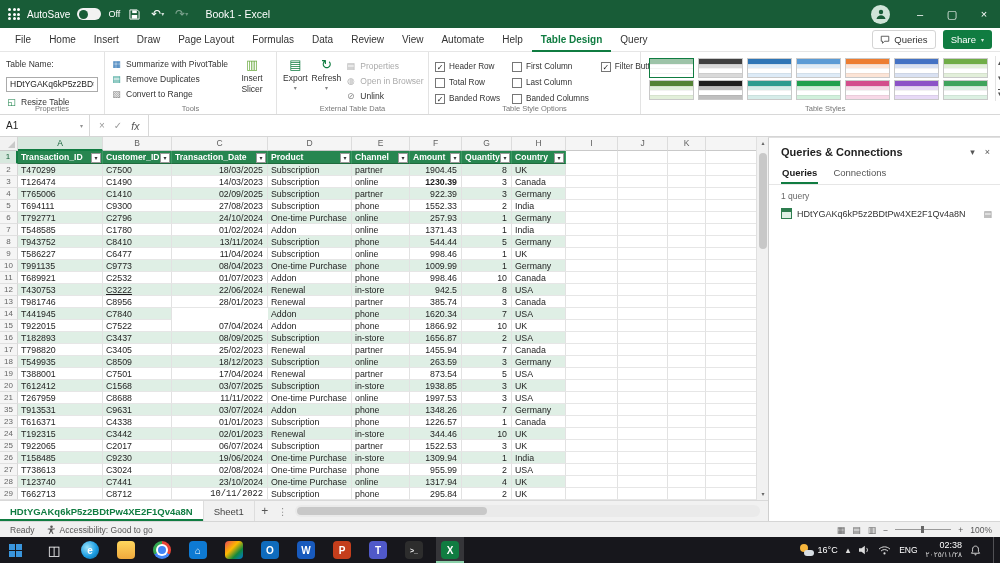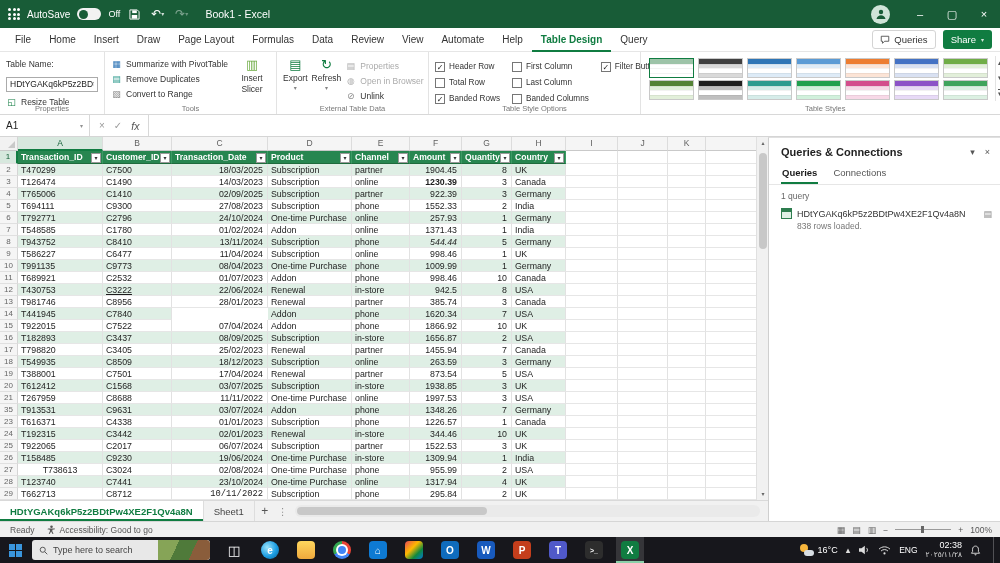--- a/index.html
+++ b/index.html
@@ -597,21 +597,21 @@
           <div class="cell" data-name="cell-K7" style="width: 38px;"></div>
           <div class="rowfill" data-name="row-filler"></div>
         </div>
         <div class="grow band" data-name="table-row">
           <div class="rn" data-name="row-header-8">8</div>
           <div class="cell tbl" data-name="cell-A8" style="width: 85px;">T943752</div>
           <div class="cell tbl" data-name="cell-B8" style="width: 69px;">C8410</div>
           <div class="cell tbl r" data-name="cell-C8" style="width: 96px;">13/11/2024</div>
           <div class="cell tbl" data-name="cell-D8" style="width: 84px;">Subscription</div>
           <div class="cell tbl" data-name="cell-E8" style="width: 58px;">phone</div>
-          <div class="cell tbl r" data-name="cell-F8" style="width: 52px; font-style: italic;">544.44</div>
+          <div class="cell tbl r" data-name="cell-F8" style="width: 52px;">544.44</div>
           <div class="cell tbl r" data-name="cell-G8" style="width: 50px;">5</div>
           <div class="cell tbl" data-name="cell-H8" style="width: 54px;">Germany</div>
           <div class="cell" data-name="cell-I8" style="width: 52px;"></div>
           <div class="cell" data-name="cell-J8" style="width: 50px;"></div>
           <div class="cell" data-name="cell-K8" style="width: 38px;"></div>
           <div class="rowfill" data-name="row-filler"></div>
         </div>
         <div class="grow" data-name="table-row">
           <div class="rn" data-name="row-header-9">9</div>
           <div class="cell tbl" data-name="cell-A9" style="width: 85px;">T586227</div>
@@ -877,21 +877,21 @@
           <div class="cell tbl r" data-name="cell-F26" style="width: 52px;">1309.94</div>
           <div class="cell tbl r" data-name="cell-G26" style="width: 50px;">1</div>
           <div class="cell tbl" data-name="cell-H26" style="width: 54px;">India</div>
           <div class="cell" data-name="cell-I26" style="width: 52px;"></div>
           <div class="cell" data-name="cell-J26" style="width: 50px;"></div>
           <div class="cell" data-name="cell-K26" style="width: 38px;"></div>
           <div class="rowfill" data-name="row-filler"></div>
         </div>
         <div class="grow" data-name="table-row">
           <div class="rn" data-name="row-header-27">27</div>
-          <div class="cell tbl" data-name="cell-A27" style="width: 85px; text-align: center;">T738613</div>
+          <div class="cell tbl" data-name="cell-A27" style="width: 85px;">T738613</div>
           <div class="cell tbl" data-name="cell-B27" style="width: 69px;">C3024</div>
           <div class="cell tbl r" data-name="cell-C27" style="width: 96px;">02/08/2024</div>
           <div class="cell tbl" data-name="cell-D27" style="width: 84px;">One-time Purchase</div>
           <div class="cell tbl" data-name="cell-E27" style="width: 58px;">phone</div>
           <div class="cell tbl r" data-name="cell-F27" style="width: 52px;">955.99</div>
           <div class="cell tbl r" data-name="cell-G27" style="width: 50px;">2</div>
           <div class="cell tbl" data-name="cell-H27" style="width: 54px;">USA</div>
           <div class="cell" data-name="cell-I27" style="width: 52px;"></div>
           <div class="cell" data-name="cell-J27" style="width: 50px;"></div>
           <div class="cell" data-name="cell-K27" style="width: 38px;"></div>
@@ -947,21 +947,20 @@
   <div class="panel-tabs" id="panel-tabs" data-name="panel-tabs">
       <div class="ptab active" data-name="panel-tab-queries">Queries</div>
       <div class="ptab" data-name="panel-tab-connections">Connections</div>
     </div>
   <div class="pcount" data-name="query-count">1 query</div>
   <div class="qitem" data-name="query-list-item">
     <span class="qicon" data-name="query-table-icon"></span>
     <span class="qname" data-name="query-name">HDtYGAKq6kP5z2BDtPw4XE2F1Qv4a8N</span>
     <span class="qdoc" data-name="query-peek-icon">▤</span>
   </div>
-  <div class="qstatus" data-name="query-status">838 rows loaded.</div>
 </div>
 
 <div class="sheetbar" data-name="sheet-tab-bar">
   <div id="sheet-tabs" style="display:flex;" data-name="sheet-tabs">
       <div class="stab active" data-name="sheet-tab-hdtygakq6kp5z2bdtpw4xe2f1qv4a8n">HDtYGAKq6kP5z2BDtPw4XE2F1Qv4a8N</div>
       <div class="stab" data-name="sheet-tab-sheet1">Sheet1</div>
     </div>
   <div class="addsheet" data-name="add-sheet-button">+</div>
   <div class="tabdots" data-name="tab-splitter-icon">⋮</div>
   <div class="hscroll" data-name="horizontal-scrollbar">
@@ -994,28 +993,20 @@
 </div>
 
 <div class="taskbar" data-name="taskbar">
   <div class="startbtn" data-name="start-button">
     <span class="winlogo" data-name="windows-logo-icon">
         <i></i>
         <i></i>
         <i></i>
         <i></i>
       </span>
-  </div>
-  <div class="tsearch" data-name="taskbar-search-box">
-    <svg width="9" height="9" viewBox="0 0 12 12" data-name="taskbar-search-icon">
-        <circle cx="5" cy="5" r="3.4" fill="none" stroke="#555" stroke-width="1.3"></circle>
-        <line x1="7.6" y1="7.6" x2="11" y2="11" stroke="#555" stroke-width="1.3"></line>
-      </svg>
-    <span data-name="taskbar-search-placeholder">Type here to search</span>
-    <span class="tsimg" data-name="search-highlight-image"></span>
   </div>
   <div class="ticons" id="task-icons" data-name="taskbar-app-icons">
       <div class="tb-ic-wrap" data-name="task-view-icon">
         <div class="g" data-name="task-view-glyph">◫</div>
       </div>
       <div class="tb-ic-wrap" data-name="edge-icon">
         <div class="g" data-name="edge-glyph">e</div>
       </div>
       <div class="tb-ic-wrap" data-name="file-explorer-icon">
         <div class="g" data-name="file-explorer-glyph"></div>

